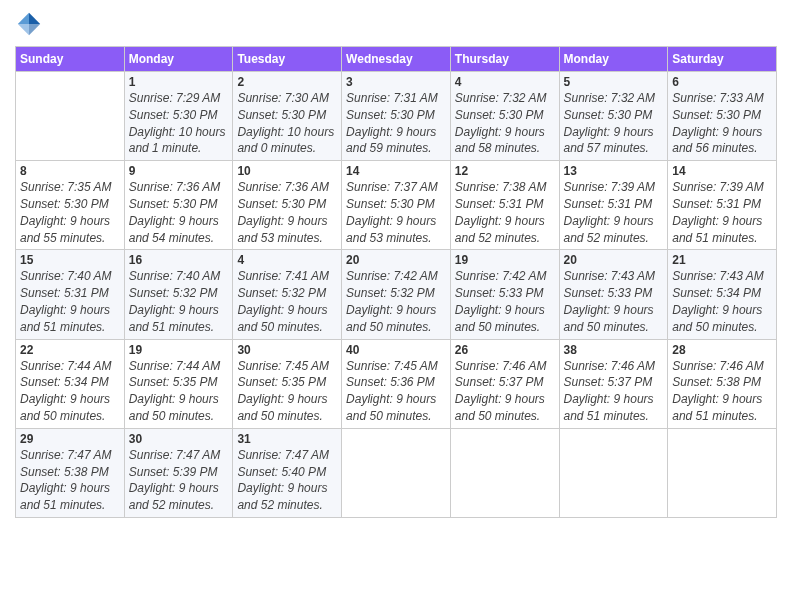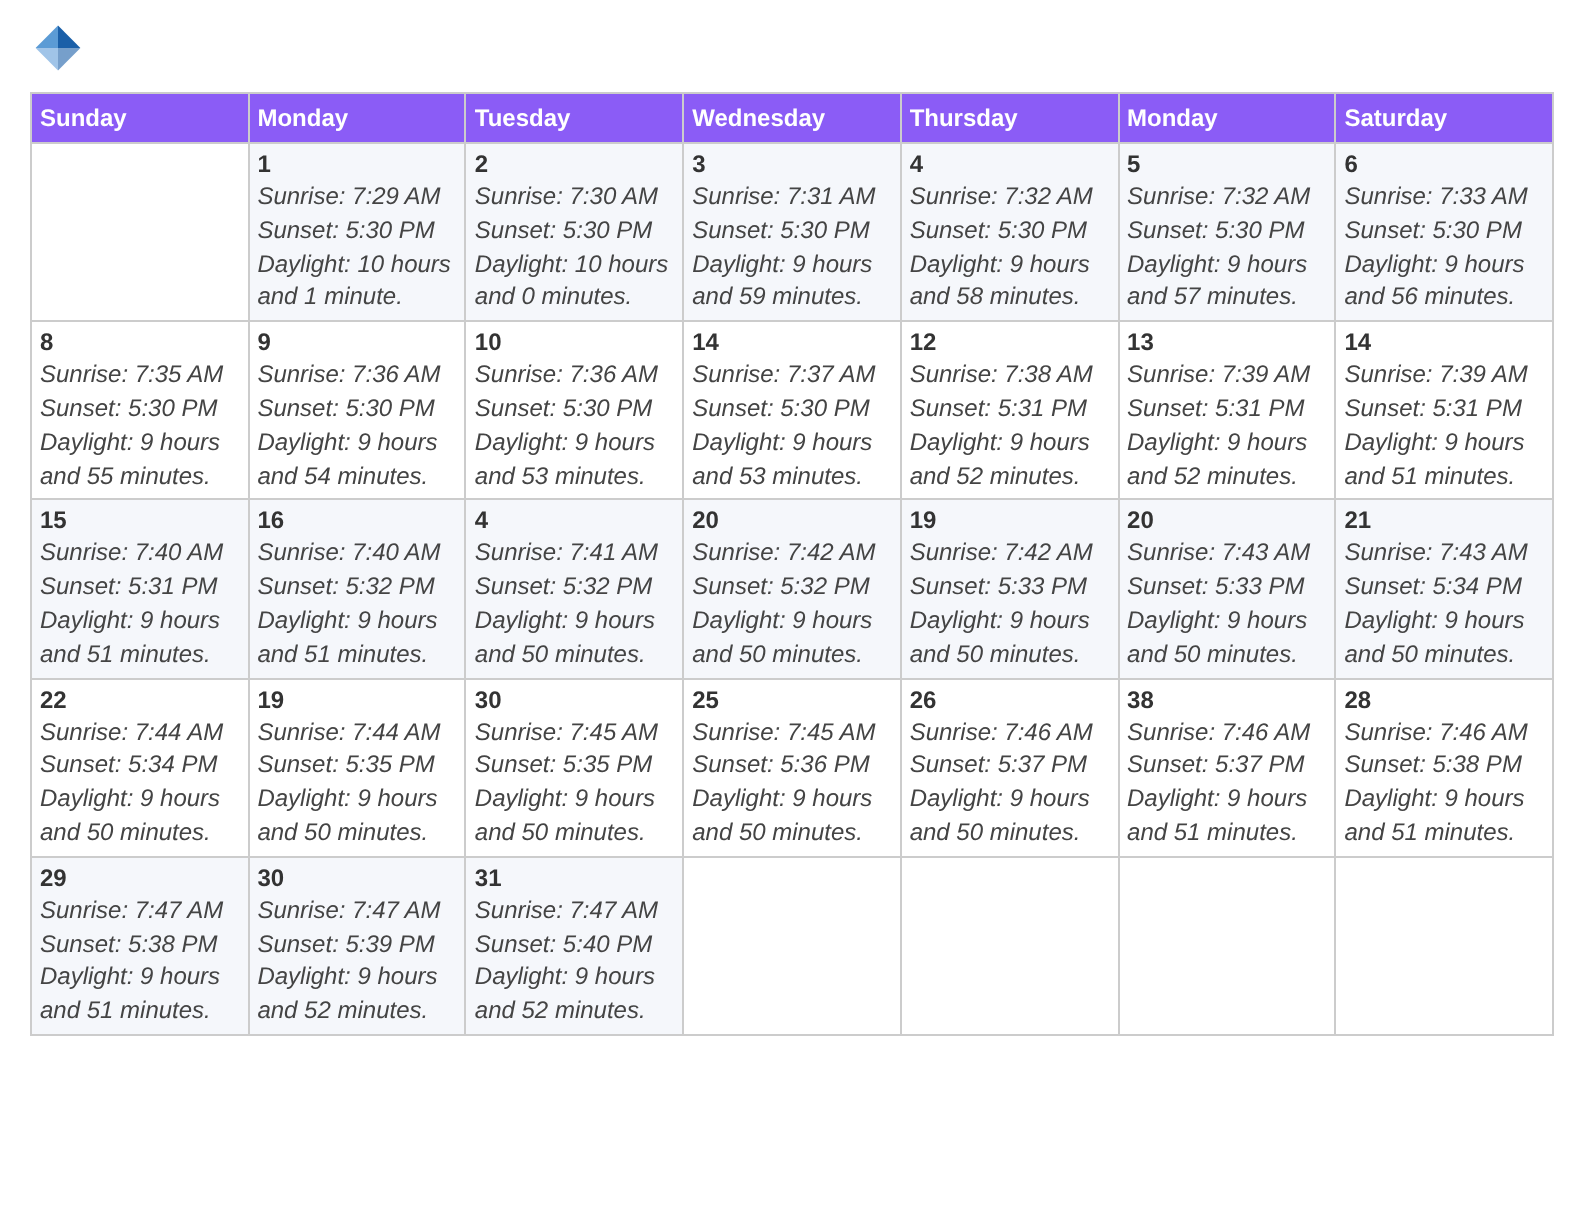--- a/index.html
+++ b/index.html
@@ -223,21 +223,21 @@
           </td>
           <td>
             <span class="day-num">19</span>
             <div class="day-info">Sunrise: 7:44 AM<br>Sunset: 5:35 PM<br>Daylight: 9 hours and 50 minutes.</div>
           </td>
           <td>
             <span class="day-num">30</span>
             <div class="day-info">Sunrise: 7:45 AM<br>Sunset: 5:35 PM<br>Daylight: 9 hours and 50 minutes.</div>
           </td>
           <td>
-            <span class="day-num">25</span>
+            <span class="day-num">40</span>
             <div class="day-info">Sunrise: 7:45 AM<br>Sunset: 5:36 PM<br>Daylight: 9 hours and 50 minutes.</div>
           </td>
           <td>
             <span class="day-num">26</span>
             <div class="day-info">Sunrise: 7:46 AM<br>Sunset: 5:37 PM<br>Daylight: 9 hours and 50 minutes.</div>
           </td>
           <td>
             <span class="day-num">38</span>
             <div class="day-info">Sunrise: 7:46 AM<br>Sunset: 5:37 PM<br>Daylight: 9 hours and 51 minutes.</div>
           </td>

